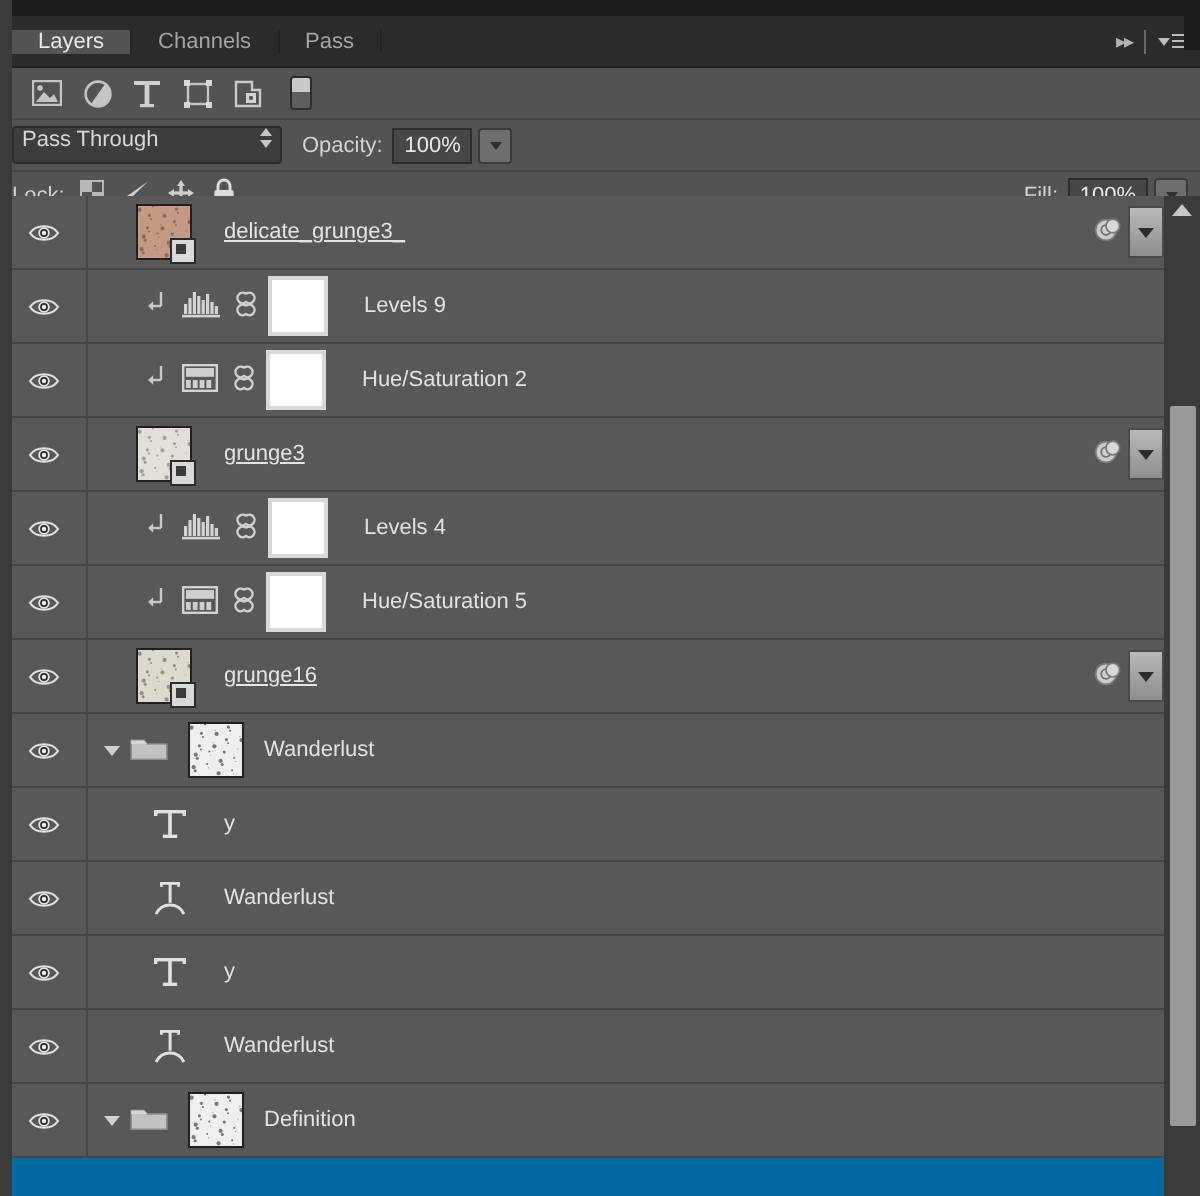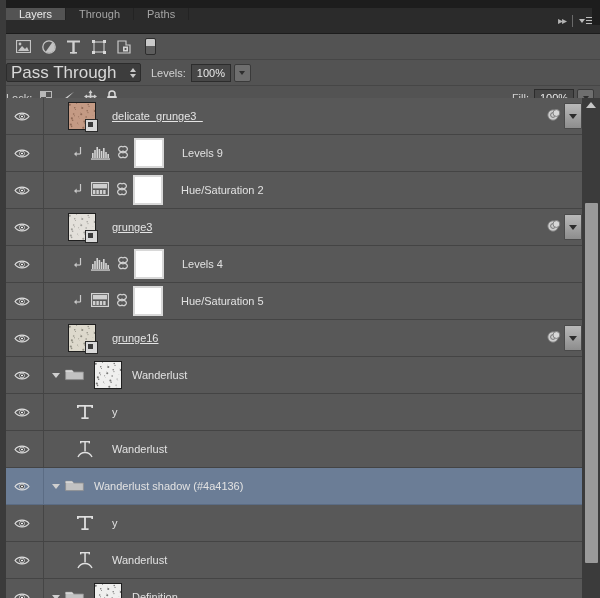--- a/index.html
+++ b/index.html
@@ -6,21 +6,21 @@
   body{
     width:600px;height:598px;overflow:hidden;
     font-family:"Liberation Sans", sans-serif;
     font-size:11px;color:#d0d0d0;
     -webkit-font-smoothing:antialiased;
   }
   .panel{position:relative;width:600px;height:598px;background:#535353;overflow:hidden;}
 
   
   .tabbar{position:relative;height:25px;background:#2b2b2b;border-bottom:1px solid #1c1c1c;}
-  .tabs{display:flex;height:25px;align-items:flex-start;padding-left:6px;}
+  .tabs{display:flex;height:25px;align-items:center;padding-left:6px;}
   .tab{
     display:flex;align-items:center;padding:0 13px;
     font-size:11px;color:#a5a5a5;background:#2b2b2b;
     border-right:1px solid #232323;cursor:default;
   }
   .tab.active{background:#535353;color:#eaeaea;}
   .tabfill{flex:1;background:#2b2b2b;border-right:1px solid #232323;}
   .tabbtns{position:absolute;right:4px;top:0;height:25px;display:flex;align-items:center;gap:6px;}
   .dblarrow{color:#b4b4b4;font-size:10px;letter-spacing:-1px;}
   .vsep{width:1px;height:12px;background:#6a6a6a;}
@@ -40,21 +40,21 @@
   .updown .u{width:0;height:0;border-left:3px solid transparent;border-right:3px solid transparent;border-bottom:4px solid #c8c8c8;}
   .updown .d{width:0;height:0;border-left:3px solid transparent;border-right:3px solid transparent;border-top:4px solid #c8c8c8;}
   .ficons{display:flex;align-items:center;gap:10px;margin-left:10px;}
   .ficon{width:15px;height:15px;display:flex;align-items:center;justify-content:center;}
   .fswitch{width:9px;height:15px;border:1px solid #2d2d2d;border-radius:2px;background:linear-gradient(#c9c9c9 0 48%,#5d5d5d 48% 100%);margin-left:4px;}
 
   
   .blendrow{height:25px;background:#535353;border-bottom:1px solid #464646;display:flex;align-items:center;padding:0 6px;}
   .blendsel{
     width:125px;height:17px;background:#3d3d3d;border:1px solid #2c2c2c;border-radius:2px;
-    display:flex;align-items:center;padding:0 4px;color:#d8d8d8;font-size:17px;
+    display:flex;align-items:flex-start;padding:0 4px;color:#d8d8d8;font-size:11px;
   }
   .blendsel .lbl{flex:1;}
   .fieldlab{margin-left:10px;color:#d3d3d3;font-size:11px;}
   .numfield{
     margin-left:5px;width:38px;height:16px;background:#474747;border:1px solid #2c2c2c;
     color:#e8e8e8;font-size:11px;display:flex;align-items:center;justify-content:center;
   }
   .numstep{
     margin-left:3px;width:15px;height:16px;background:#6e6e6e;border:1px solid #3a3a3a;border-radius:2px;
     display:flex;align-items:center;justify-content:center;
@@ -118,22 +118,22 @@
 </head>
 <body>
 
 <div class="panel">
 
   <div class="topstrip"></div>
 
   <div class="tabbar" style="margin-top:8px">
     <div class="tabs" id="tabs-host">
         <div class="tab active">Layers</div>
-        <div class="tab">Through</div>
-        <div class="tab">Paths</div>
+        <div class="tab">Channels</div>
+        <div class="tab">Pass</div>
         <div class="tabfill"></div>
       </div>
     <div class="tabbtns">
       <span class="dblarrow">▸▸</span>
       <span class="vsep"></span>
       <span class="menubtn">
         <span class="caret"></span>
         <span class="lines">
             <i></i>
             <i></i>
@@ -187,21 +187,21 @@
   </div>
 
   <div class="blendrow">
     <div class="blendsel">
       <span class="lbl">Pass Through</span>
       <span class="updown">
           <i class="u"></i>
           <i class="d"></i>
         </span>
     </div>
-    <span class="fieldlab">Levels:</span>
+    <span class="fieldlab">Opacity:</span>
     <span class="numfield">100%</span>
     <span class="numstep">
         <i class="caret"></i>
       </span>
   </div>
 
   <div class="lockrow">
     <span class="locklab">Lock:</span>
     <span class="lockicons">
       <span>
@@ -672,38 +672,20 @@
                   <rect x="12.6" y="2" width="1.4" height="2.4"></rect>
                   <rect x="8.3" y="2.4" width="1.5" height="10"></rect>
                 </g>
                 <path d="M2 18 C5 12 13 12 16 18" fill="none" stroke="#e0e0e0" stroke-width="1.4"></path>
               </svg>
             </span>
             <span style="width:16px"></span>
             <span class="lname">Wanderlust</span>
           </div>
         </div>
-        <div class="row selected">
-          <div class="eyecell">
-            <svg width="16" height="11" viewBox="0 0 16 11">
-              <path d="M1 5.5 C4 1 12 1 15 5.5 C12 10 4 10 1 5.5 Z" fill="none" stroke="#e0e0e0" stroke-width="1.1"></path>
-              <circle cx="8" cy="5.5" r="2.4" fill="#2a2a2a" stroke="#e8e8e8" stroke-width="0.9"></circle>
-              <circle cx="8" cy="5.5" r="1.1" fill="#efefef"></circle>
-            </svg>
-          </div>
-          <div class="content">
-            <span class="disc"></span>
-            <span><svg width="19" height="14" viewBox="0 0 19 14">
-                <path d="M0.6 3.2 H7 L8.6 5 H18.4 V12.6 H0.6 Z" fill="#c2c2c2" stroke="#8e8e8e" stroke-width="0.8"></path>
-                <path d="M0.6 3.2 H7 L8.6 5 H0.6 Z" fill="#d6d6d6"></path>
-              </svg></span>
-            <span class="gap"></span>
-            <span class="lname">Wanderlust shadow (#4a4136)</span>
-          </div>
-        </div>
         <div class="row">
           <div class="eyecell">
             <svg width="16" height="11" viewBox="0 0 16 11">
               <path d="M1 5.5 C4 1 12 1 15 5.5 C12 10 4 10 1 5.5 Z" fill="none" stroke="#e0e0e0" stroke-width="1.1"></path>
               <circle cx="8" cy="5.5" r="2.4" fill="#2a2a2a" stroke="#e8e8e8" stroke-width="0.9"></circle>
               <circle cx="8" cy="5.5" r="1.1" fill="#efefef"></circle>
             </svg>
           </div>
           <div class="content">
             <span style="width:22px"></span>

